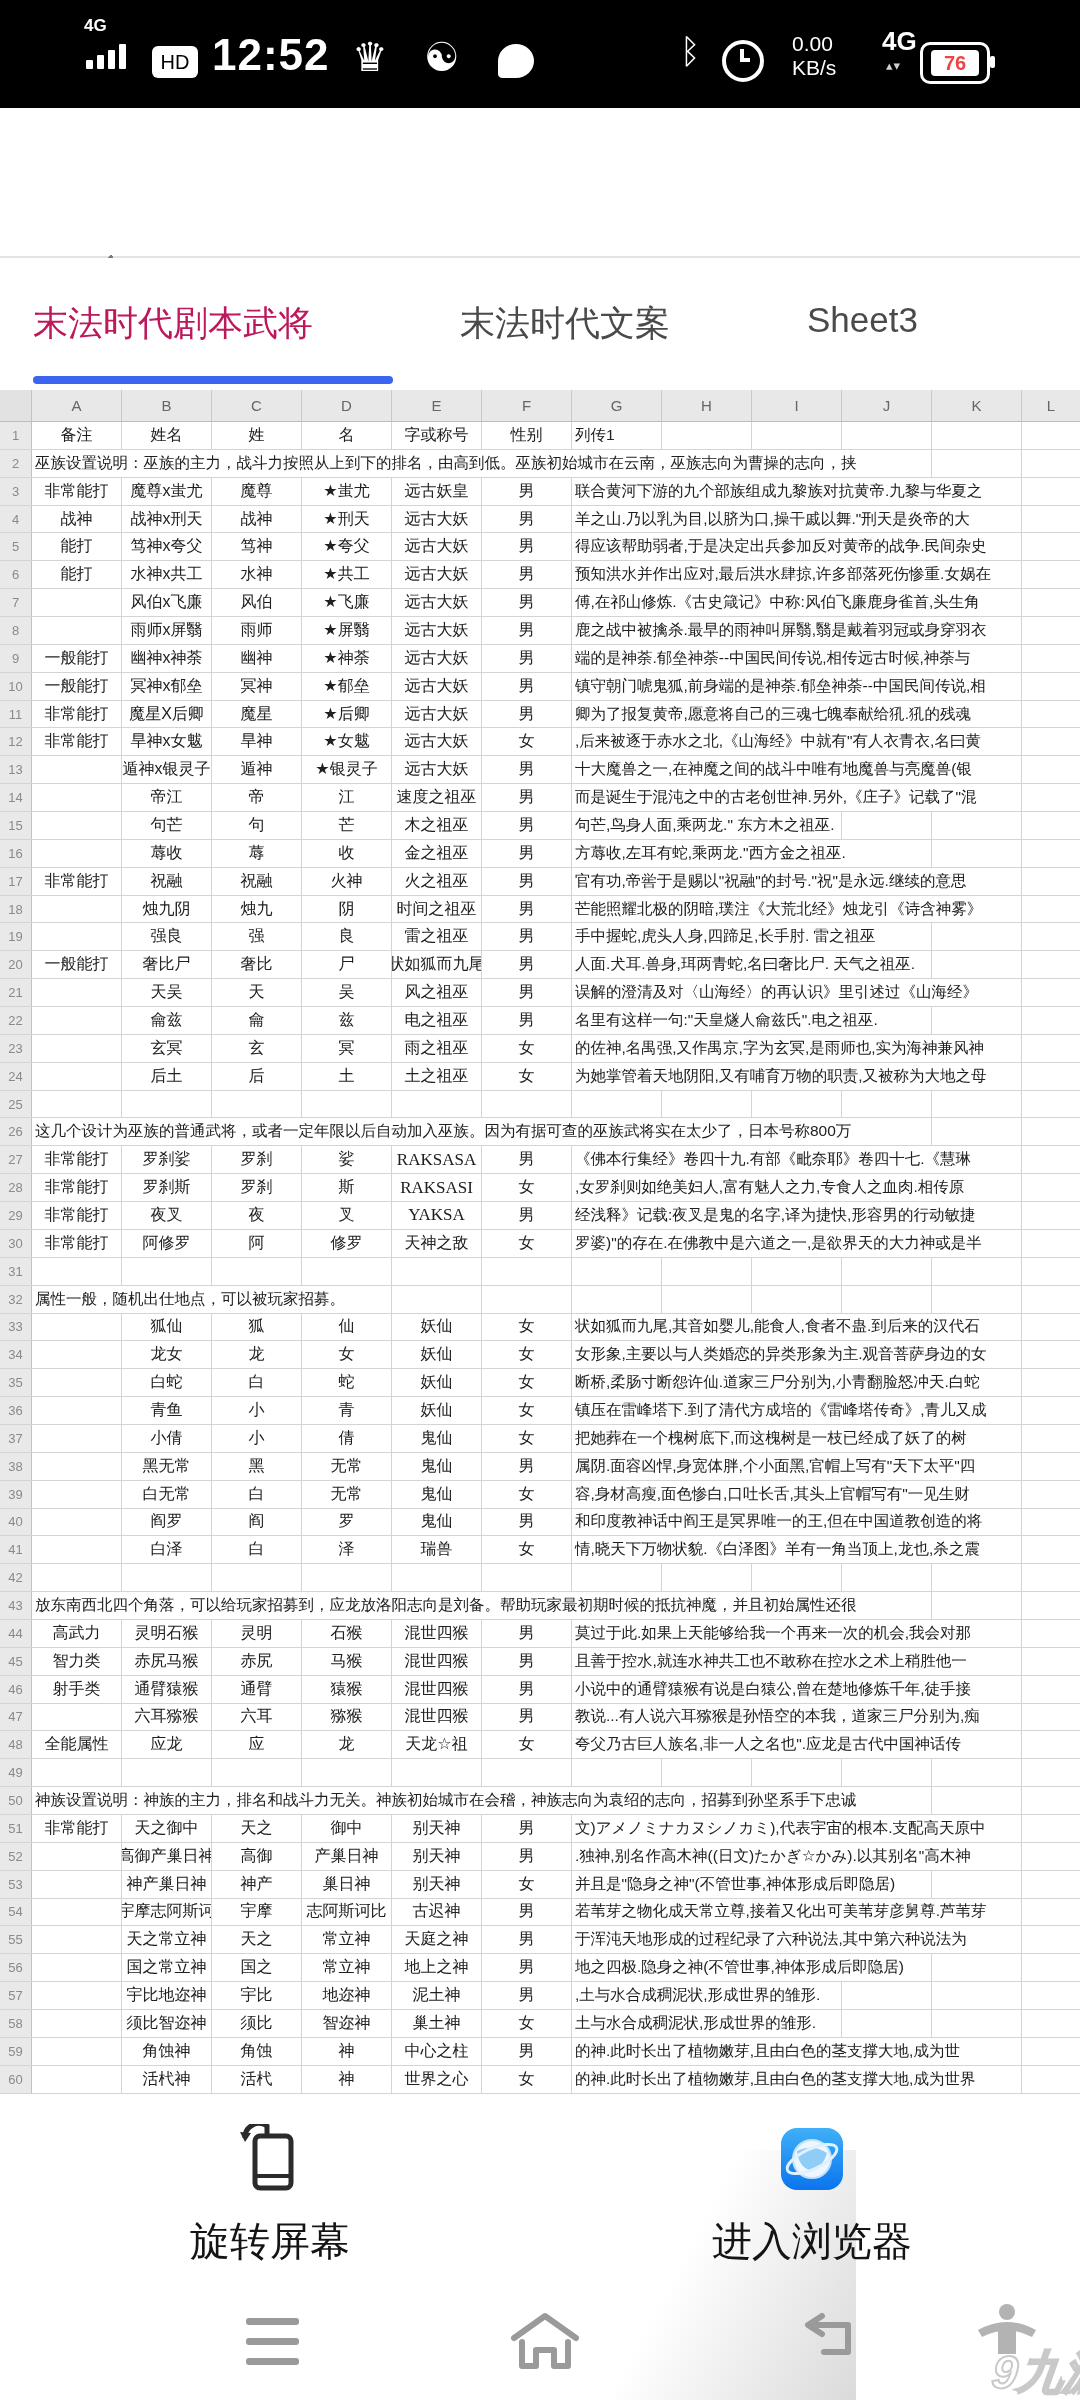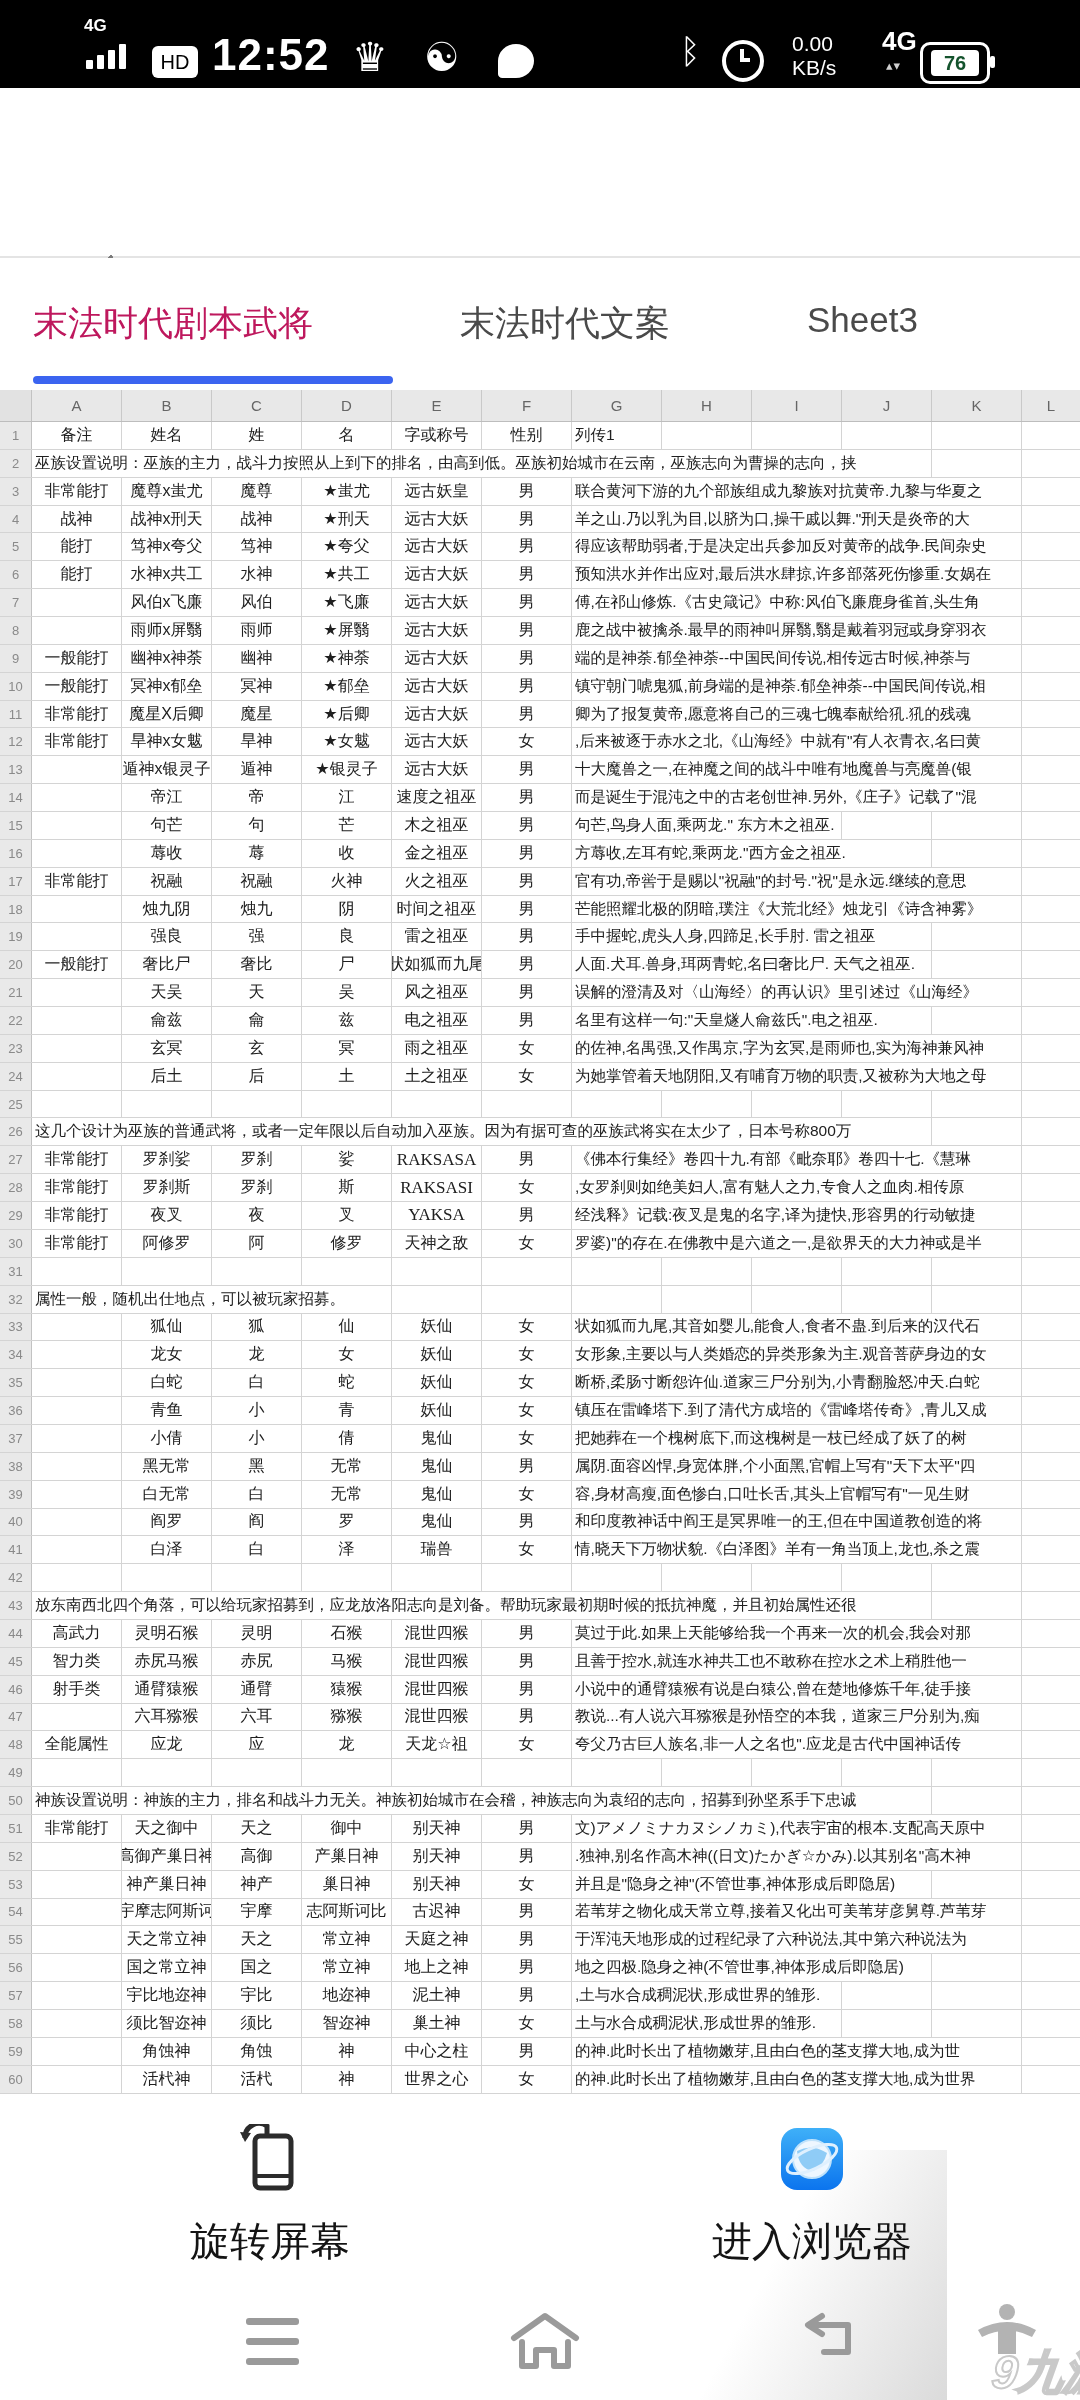--- a/index.html
+++ b/index.html
@@ -1,38 +1,38 @@
 <!DOCTYPE html>
 <html><head>
 <meta charset="utf-8">
 <style>
   html,body{margin:0;padding:0;}
   body{width:1080px;height:2400px;position:relative;background:#fff;overflow:hidden;
        font-family:"Liberation Sans","DejaVu Sans",sans-serif;}
   
-  .statusbar{position:absolute;top:0;left:0;width:1080px;height:88px;background:#000;color:#fff;}
+  .statusbar{position:absolute;top:0;left:0;width:1080px;height:108px;background:#000;color:#fff;}
   .sb-net{position:absolute;left:84px;top:16px;font-size:17px;font-weight:bold;}
   .sb-bars{position:absolute;left:86px;top:44px;display:flex;align-items:flex-end;gap:4px;}
   .sb-bars i{display:block;width:7px;background:#fff;border-radius:1px;}
   .sb-hd{position:absolute;left:152px;top:46px;width:46px;height:32px;background:#fff;border-radius:6px;
          color:#000;font-weight:normal;font-size:20px;display:flex;align-items:center;justify-content:center;}
   .sb-time{position:absolute;left:212px;top:30px;font-size:44px;font-weight:bold;letter-spacing:1px;}
   .sb-crown{position:absolute;left:352px;top:34px;font-size:40px;}
   .sb-pin{position:absolute;left:424px;top:34px;font-size:40px;}
   .sb-bubble{position:absolute;left:498px;top:44px;width:36px;height:34px;background:#fff;border-radius:50% 50% 50% 12%;}
   .sb-bt{position:absolute;left:680px;top:32px;font-size:34px;}
   .sb-clock{position:absolute;left:722px;top:40px;width:34px;height:34px;border:4px solid #fff;border-radius:50%;}
   .sb-clock:before{content:"";position:absolute;left:14px;top:5px;width:4px;height:12px;background:#fff;}
   .sb-clock:after{content:"";position:absolute;left:14px;top:14px;width:10px;height:4px;background:#fff;}
   .sb-speed{position:absolute;left:792px;top:32px;font-size:21px;line-height:24px;text-align:left;}
   .sb-net2{position:absolute;left:882px;top:26px;font-size:26px;font-weight:bold;}
   .sb-tri{position:absolute;left:886px;top:58px;font-size:13px;color:#cfcfcf;letter-spacing:1px;}
   .sb-batt{position:absolute;left:920px;top:42px;width:64px;height:36px;border:3px solid #fff;border-radius:10px;
            display:flex;align-items:center;justify-content:center;}
-  .sb-batt .lvl{width:48px;height:26px;background:#fff;border-radius:4px;color:#14532d;font-size:20px;font-weight:bold;
+  .sb-batt .lvl{width:48px;height:26px;background:#fff;border-radius:4px;color:#ef4444;font-size:20px;font-weight:bold;
            display:flex;align-items:center;justify-content:center;}
   .sb-batt:after{content:"";position:absolute;right:-8px;top:11px;width:5px;height:12px;background:#fff;border-radius:2px;}
   
   .titlebar{position:absolute;top:108px;left:0;width:1080px;height:150px;background:#fff;border-bottom:2px solid #e4e4e4;box-sizing:border-box;}
   .tb-back{position:absolute;left:92px;top:154px;width:34px;height:34px;border-left:4px solid #7a7a7a;border-bottom:4px solid #7a7a7a;
            transform:rotate(45deg);border-radius:2px;}
   .tb-title{position:absolute;left:0;width:1080px;top:148px;text-align:center;font-size:46px;color:#1d1d1d;}
   .tb-search{position:absolute;left:856px;top:152px;width:36px;height:36px;border:4px solid #5f5f5f;border-radius:50%;}
   .tb-search:after{content:"";position:absolute;left:33px;top:36px;width:5px;height:16px;background:#5f5f5f;transform:rotate(-45deg);border-radius:2px;}
   .tb-menu{position:absolute;left:978px;top:152px;width:10px;}
@@ -53,21 +53,21 @@
   .gut{width:32px;flex:none;background:#e9e9e9;border-right:1px solid #c2c2c2;box-sizing:border-box;color:#8a8a8a;
        font-size:13px;display:flex;align-items:center;justify-content:center;}
   .cell{width:90px;flex:none;border-right:1px solid #d4d4d4;box-sizing:border-box;font-size:16px;color:#202020;
         display:flex;align-items:center;justify-content:center;white-space:nowrap;overflow:hidden;}
   .cell.latin{font-family:"Liberation Serif","DejaVu Serif",serif;font-size:17px;}
   .rest{flex:1;position:relative;overflow:hidden;
         background:repeating-linear-gradient(to right,transparent 0,transparent 89px,#d4d4d4 89px,#d4d4d4 90px);}
   .gtext{position:absolute;left:0;top:0;height:100%;max-width:100%;width:max-content;background:#fff;
          font-size:15.5px;color:#202020;white-space:nowrap;overflow:hidden;display:flex;align-items:center;padding:0 3px;}
   
-  .footer{position:absolute;top:2096px;left:0;width:947px;height:304px;background:#fff;}
+  .footer{position:absolute;top:2096px;left:0;width:856px;height:304px;background:#fff;}
   .corner-shade{position:absolute;right:0;bottom:0;width:420px;height:250px;
         background:linear-gradient(118deg,rgba(170,170,170,0) 55%,rgba(150,150,150,0.35));}
   .act{position:absolute;top:28px;width:320px;text-align:center;}
   .act .lbl{margin-top:16px;font-size:40px;color:#141414;}
   .act-rotate{left:110px;}
   .act-browser{left:652px;}
   .navbar{position:absolute;top:200px;left:0;width:1080px;height:104px;}
   .nav-burger{position:absolute;left:246px;top:22px;}
   .nav-burger i{display:block;width:53px;height:7px;background:#9a9a9a;border-radius:3px;margin-bottom:13px;}
   .nav-home{position:absolute;left:506px;top:14px;}

